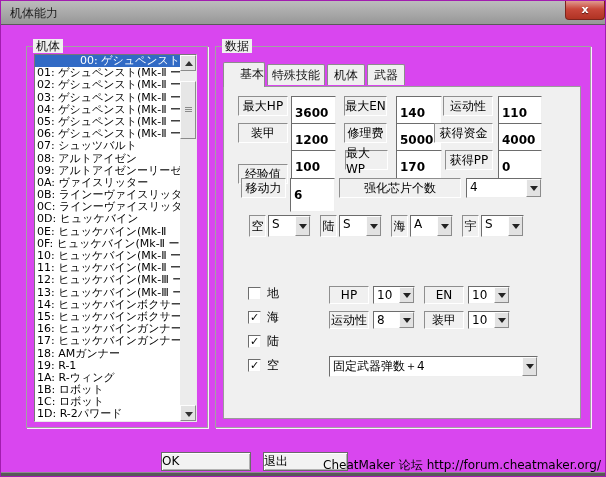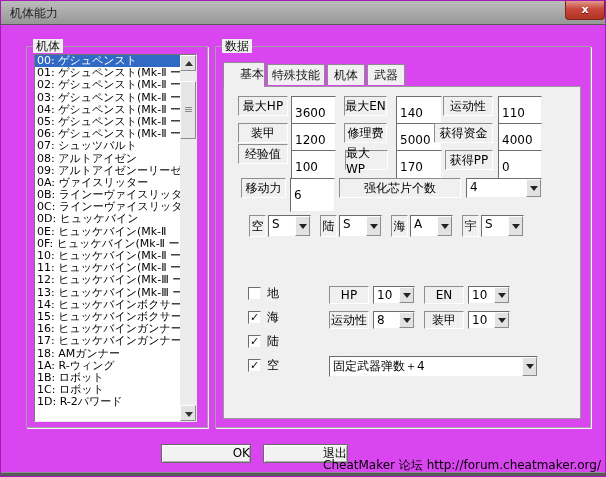--- a/index.html
+++ b/index.html
@@ -21,21 +21,21 @@
   .groupbox{position:absolute;border:1px solid #a2a2a2;
     box-shadow:1px 1px 0 rgba(255,255,255,.9);}
   .groupbox-label{position:absolute;top:-8px;left:6px;background:#f0f0f0;
     padding:0 3px;font-size:12px;color:#111;line-height:14px;}
   
   .listbox{position:absolute;left:33px;top:53px;width:163px;height:368px;
     background:#fff;border:1px solid;border-color:#777 #e9e9e9 #e9e9e9 #777;overflow:hidden;}
   .list-inner{position:absolute;left:0;top:0;right:16px;bottom:0;overflow:hidden;}
   .list-item{height:12.2px;line-height:12.2px;font-size:11px;white-space:nowrap;
     overflow:hidden;padding-left:2px;color:#000;cursor:default;}
-  .list-item.selected{background:#316ac5;color:#fff;}
+  .list-item.selected{background:#316ac5;color:#fff;text-align:right;}
   .scrollbar{position:absolute;right:0;top:0;width:16px;height:100%;background:#ececec;}
   .scroll-btn{position:absolute;left:0;width:16px;height:16px;background:#e2e2e2;
     border:1px solid;border-color:#fdfdfd #8b8b8b #8b8b8b #fdfdfd;}
   .scroll-btn .tri{position:absolute;left:4px;width:0;height:0;
     border-left:4px solid transparent;border-right:4px solid transparent;}
   .scroll-up{top:0;} .scroll-up .tri{top:5px;border-bottom:5px solid #333;}
   .scroll-down{bottom:0;} .scroll-down .tri{top:6px;border-top:5px solid #333;}
   .scroll-thumb{position:absolute;left:0;top:26px;width:16px;height:58px;background:#e6e6e6;
     border:1px solid;border-color:#fdfdfd #8b8b8b #8b8b8b #fdfdfd;}
   .scroll-thumb .grip{position:absolute;left:4px;top:25px;width:7px;height:5px;
@@ -47,21 +47,21 @@
     font-size:12px;text-align:center;line-height:20px;color:#111;cursor:default;}
   .tab.selected{top:61px;height:25px;z-index:3;line-height:22px;text-align:right;}
   .tab-panel{position:absolute;left:222px;top:85px;width:358px;height:333px;
     border:1px solid #9a9a9a;background:#f0f0f0;z-index:1;}
   
   .lblbox{position:absolute;border:1px solid;border-color:#8e8e8e #fff #fff #8e8e8e;
     background:#f0f0f0;font-size:12px;display:flex;align-items:center;justify-content:center;
     color:#000;z-index:4;}
   .inputbox{position:absolute;background:#fff;border:1px solid;
     border-color:#6d6d6d #efefef #efefef #6d6d6d;font-size:12px;padding:16px 3px;color:#000;
-    z-index:4;outline:none;}
+    z-index:4;outline:none;font-weight:bold;}
   .combo{position:absolute;background:#fff;border:1px solid;
     border-color:#6d6d6d #efefef #efefef #6d6d6d;display:flex;align-items:stretch;z-index:4;}
   .combo-val{flex:1;font-size:12px;padding:1px 3px;overflow:hidden;white-space:nowrap;}
   .combo-btn{width:15px;background:#e2e2e2;border:1px solid;
     border-color:#fdfdfd #8b8b8b #8b8b8b #fdfdfd;display:flex;align-items:center;
     justify-content:center;}
   .combo-btn .tri{width:0;height:0;border-left:4px solid transparent;
     border-right:4px solid transparent;border-top:5px solid #222;}
   
   .pair{display:flex;gap:2px;}
@@ -77,21 +77,21 @@
     text-align:center;color:#000;}
   .check-label{font-size:12px;color:#000;}
   .upgrade-grid{position:absolute;left:328px;top:285px;display:grid;
     grid-template-columns:auto auto;column-gap:9px;row-gap:7px;z-index:4;}
   .upgrade-cell{display:flex;gap:4px;}
   .upgrade-cell .lblbox{position:relative;width:40px;height:18px;}
   .upgrade-cell .combo{position:relative;width:42px;height:18px;justify-content:space-between;}
   
   .btn{position:absolute;height:19px;background:#f2f2f2;border:1px solid #6a6a6a;
     box-shadow:inset 1px 1px 0 #fff,inset -1px -1px 0 #b2b2b2;
-    font-size:12px;text-align:right;line-height:17px;color:#000;cursor:default;}
+    font-size:12px;text-align:left;line-height:17px;color:#000;cursor:default;margin-top:8px;}
   .footer-credit{position:absolute;right:4px;top:456px;font-size:12px;color:#000;}
 </style>
 </head>
 <body>
 
 <div id="window">
 
   <div class="titlebar">
     <span class="title-text">机体能力</span>
   </div>
@@ -122,20 +122,21 @@
         <div class="list-item">0F: ヒュッケバイン(Mk-Ⅱ ー M</div>
         <div class="list-item">10: ヒュッケバイン(Mk-Ⅱ ー M</div>
         <div class="list-item">11: ヒュッケバイン(Mk-Ⅱ ー M</div>
         <div class="list-item">12: ヒュッケバイン(Mk-Ⅲ ー L</div>
         <div class="list-item">13: ヒュッケバイン(Mk-Ⅲ ー R</div>
         <div class="list-item">14: ヒュッケバインボクサー―</div>
         <div class="list-item">15: ヒュッケバインボクサー―</div>
         <div class="list-item">16: ヒュッケバインガンナー―</div>
         <div class="list-item">17: ヒュッケバインガンナー―</div>
         <div class="list-item">18: AMガンナー</div>
+        <div class="list-item">19: R-1</div>
         <div class="list-item">1A: R-ウィング</div>
         <div class="list-item">1B: ロボット</div>
         <div class="list-item">1C: ロボット</div>
         <div class="list-item">1D: R-2パワード</div>
       </div>
     <div class="scrollbar">
       <div class="scroll-btn scroll-up">
           <span class="tri"></span>
         </div>
       <div class="scroll-thumb">
@@ -164,21 +165,21 @@
   <div class="lblbox" style="left:442px;top:95px;width:50px;height:20px;">运动性</div>
   <input class="inputbox" style="left: 497px; top: 95px; width: 44px; height: 20px;" value="110">
 
   <div class="lblbox" style="left:237px;top:122px;width:50px;height:20px;">装甲</div>
   <input class="inputbox" style="left: 290px; top: 122px; width: 45px; height: 20px;" value="1200">
   <div class="lblbox" style="left:343px;top:122px;width:43px;height:20px;">修理费</div>
   <input class="inputbox" style="left: 395px; top: 122px; width: 46px; height: 20px;" value="5000">
   <div class="lblbox" style="left:433px;top:122px;width:59px;height:20px;">获得资金</div>
   <input class="inputbox" style="left: 497px; top: 122px; width: 44px; height: 20px;" value="4000">
 
-  <div class="lblbox" style="left:237px;top:143px;width:50px;height:20px;">经验值</div>
+  <div class="lblbox" style="left:237px;top:163px;width:50px;height:20px;">经验值</div>
   <input class="inputbox" style="left: 290px; top: 149px; width: 45px; height: 20px;" value="100">
   <div class="lblbox" style="left:344px;top:149px;width:43px;height:20px;">最大WP</div>
   <input class="inputbox" style="left: 395px; top: 149px; width: 46px; height: 20px;" value="170">
   <div class="lblbox" style="left:444px;top:149px;width:48px;height:20px;">获得PP</div>
   <input class="inputbox" style="left: 497px; top: 149px; width: 44px; height: 20px;" value="0">
 
   <div class="lblbox" style="left:240px;top:177px;width:45px;height:20px;">移动力</div>
   <input class="inputbox" style="left: 289px; top: 177px; width: 45px; height: 20px;" value="6">
   <div class="lblbox" style="left:338px;top:177px;width:122px;height:20px;">强化芯片个数</div>
   <div class="combo" style="left:465px;top:177px;width:76px;height:20px;">

